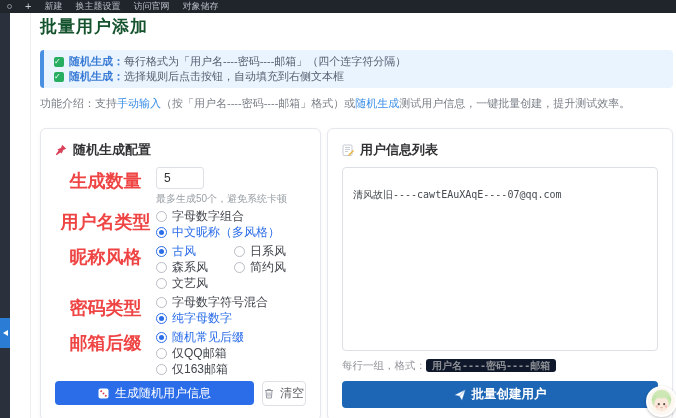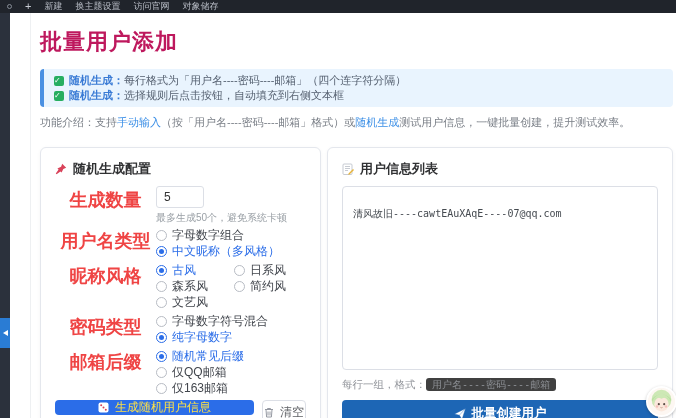--- a/index.html
+++ b/index.html
@@ -22,21 +22,21 @@
   .mainrow{display:flex;height:405px;}
   .strip{width:10px;background:var(--strip);position:relative;flex:0 0 auto;}
   .strip-toggle{position:absolute;left:0;top:305px;width:10px;height:30px;background:var(--toggle);
     display:flex;align-items:center;justify-content:center;cursor:pointer;}
   .strip-toggle .tri{width:0;height:0;border-top:3.5px solid transparent;
     border-bottom:3.5px solid transparent;border-right:5px solid #fff;}
 
   .content{flex:1;background:#fff;height:100%;}
   .inner{margin-left:20px;border-left:1px solid #eef0f2;padding:0 3px 0 9px;height:100%;}
 
-  .page-title{padding-top:14px;font-size:22px;font-weight:bold;color:#be185d;letter-spacing:1px;}
+  .page-title{padding-top:2px;font-size:17px;font-weight:bold;color:#14532d;letter-spacing:1px;}
 
   .alert{margin-top:12px;background:var(--alert-bg);border-left:4px solid var(--alert-border);
     border-radius:4px;padding:4px 10px;}
   .alert-line{font-size:11px;line-height:15px;color:#556070;display:flex;align-items:center;gap:5px;}
   .check{width:10px;height:10px;background:var(--success);border-radius:2px;color:#fff;
     font-size:8px;line-height:10px;text-align:center;flex:0 0 auto;}
   .alert-label{color:#3a7bd5;font-weight:bold;}
 
   .intro{margin-top:8px;font-size:11px;color:#7a7f87;line-height:14px;}
   .intro .lk{color:var(--link);}
@@ -63,31 +63,31 @@
   .radio.selected .rdot{border-color:var(--accent);}
   .radio.selected .rdot::after{content:"";position:absolute;left:2px;top:2px;width:5px;height:5px;
     border-radius:50%;background:var(--accent);}
   .rlabel{font-size:12px;color:#41454c;line-height:16px;white-space:nowrap;}
   .radio.selected .rlabel{color:var(--accent);}
   .nick-grid{display:grid;grid-template-columns:78px 78px;}
 
   .btn-row{display:flex;gap:8px;margin-top:4px;}
   .btn{border:none;border-radius:4px;cursor:pointer;display:flex;align-items:center;
     justify-content:center;gap:6px;font-family:inherit;}
-  .btn-primary{flex:1;height:15px;background:var(--accent);color:#fde047;font-size:12px;}
+  .btn-primary{flex:1;height:24px;background:var(--accent);color:#ffffff;font-size:12px;}
   .btn-clear{width:44px;height:25px;background:#fff;border:1px solid #dcdfe6;color:#606266;font-size:12px;}
   .btn-create{width:100%;height:27px;background:var(--accent-dark);color:#fff;
     font-size:12.5px;font-weight:bold;margin-top:8px;}
 
   .user-textarea{width:100%;height:184px;resize:none;border:1px solid #dcdfe6;border-radius:4px;
     padding:20px 10px;font-family:"DejaVu Sans Mono",monospace;font-size:10px;color:#454a50;
     line-height:14px;outline:none;}
   .note{font-size:10.5px;color:#909399;margin-top:7px;line-height:14px;}
-  .note code{background:#404040;border-radius:3px;padding:1px 6px;color:#8d9095;
-    font-family:"DejaVu Sans Mono",monospace;font-size:10px;}
+  .note code{background:#0f172a;border-radius:3px;padding:1px 6px;color:#8d9095;
+    font-family:"DejaVu Sans Mono",monospace;font-size:10px;font-weight:bold;}
 
   .mascot{position:absolute;left:646px;top:386px;width:31px;height:31px;border-radius:50%;
     overflow:hidden;border:2px solid #fff;box-shadow:0 1px 3px rgba(0,0,0,.25);cursor:pointer;z-index:9;background:#fdf7f2;}
   .icon{display:inline-flex;flex:0 0 auto;}
 </style>
 </head>
 <body>
 
 <div class="topbar">
   <span class="tb-dot"></span>

